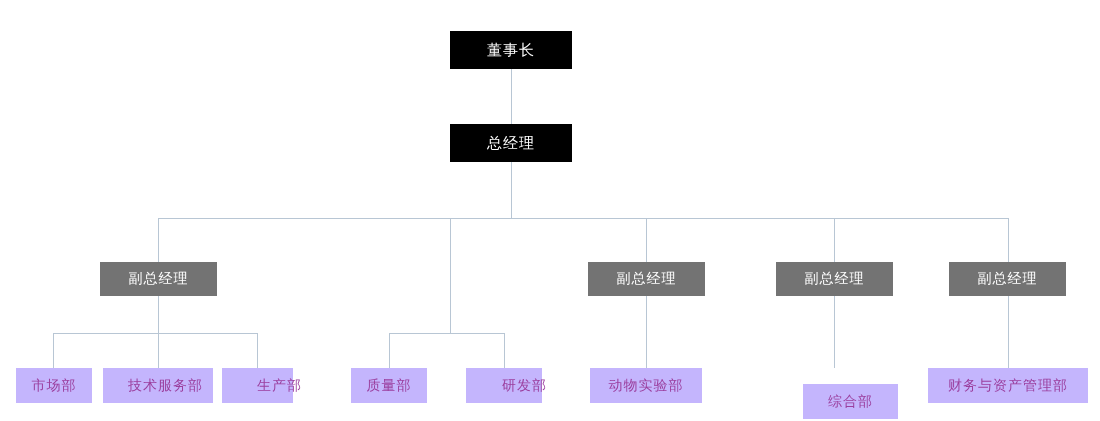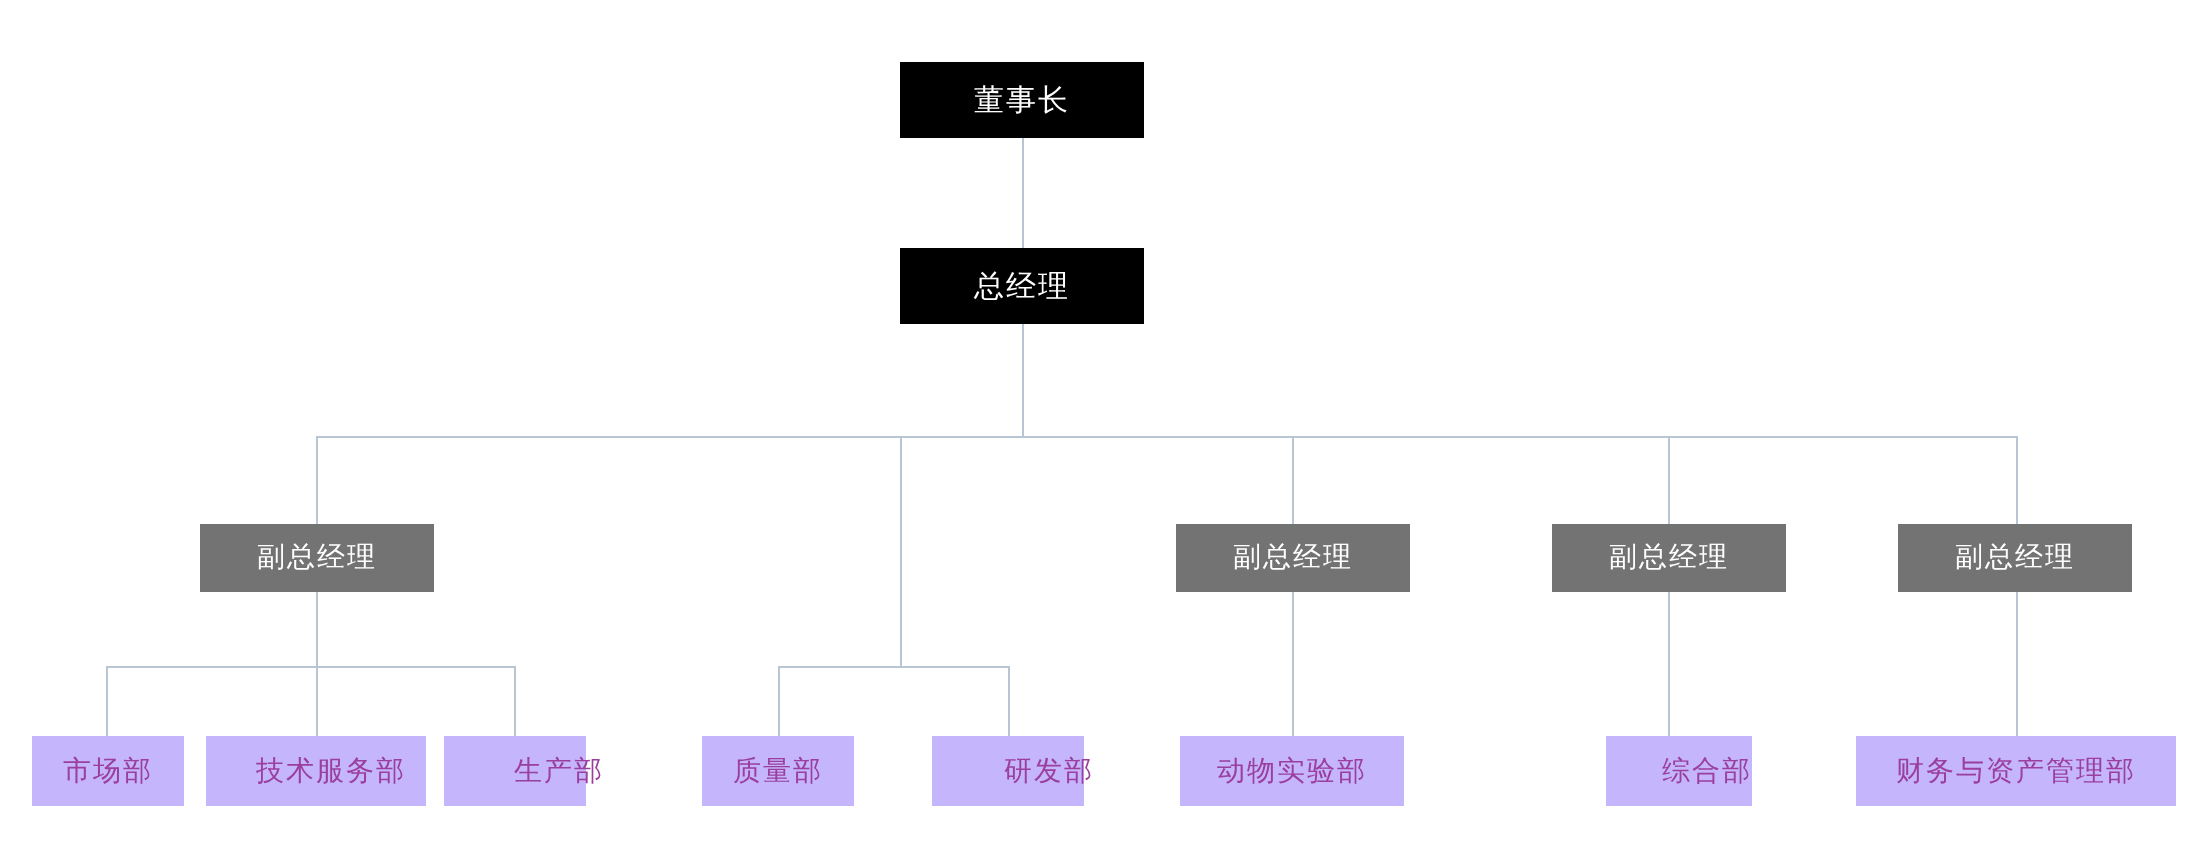--- a/index.html
+++ b/index.html
@@ -117,21 +117,21 @@
   </div>
 
   <div class="node dept" style="left:466px;top:368px;width:76px;padding-left:41px;">
     <span>研发部</span>
   </div>
 
   <div class="node dept" style="left:590px;top:368px;width:112px;">
     <span>动物实验部</span>
   </div>
 
-  <div class="node dept" style="left:803px;top:368px;width:73px;justify-content:flex-end;">
+  <div class="node dept" style="left:803px;top:384px;width:95px;">
     <span>综合部</span>
   </div>
 
   <div class="node dept" style="left:928px;top:368px;width:160px;">
     <span>财务与资产管理部</span>
   </div>
 
 </div>
 
 </body></html>

